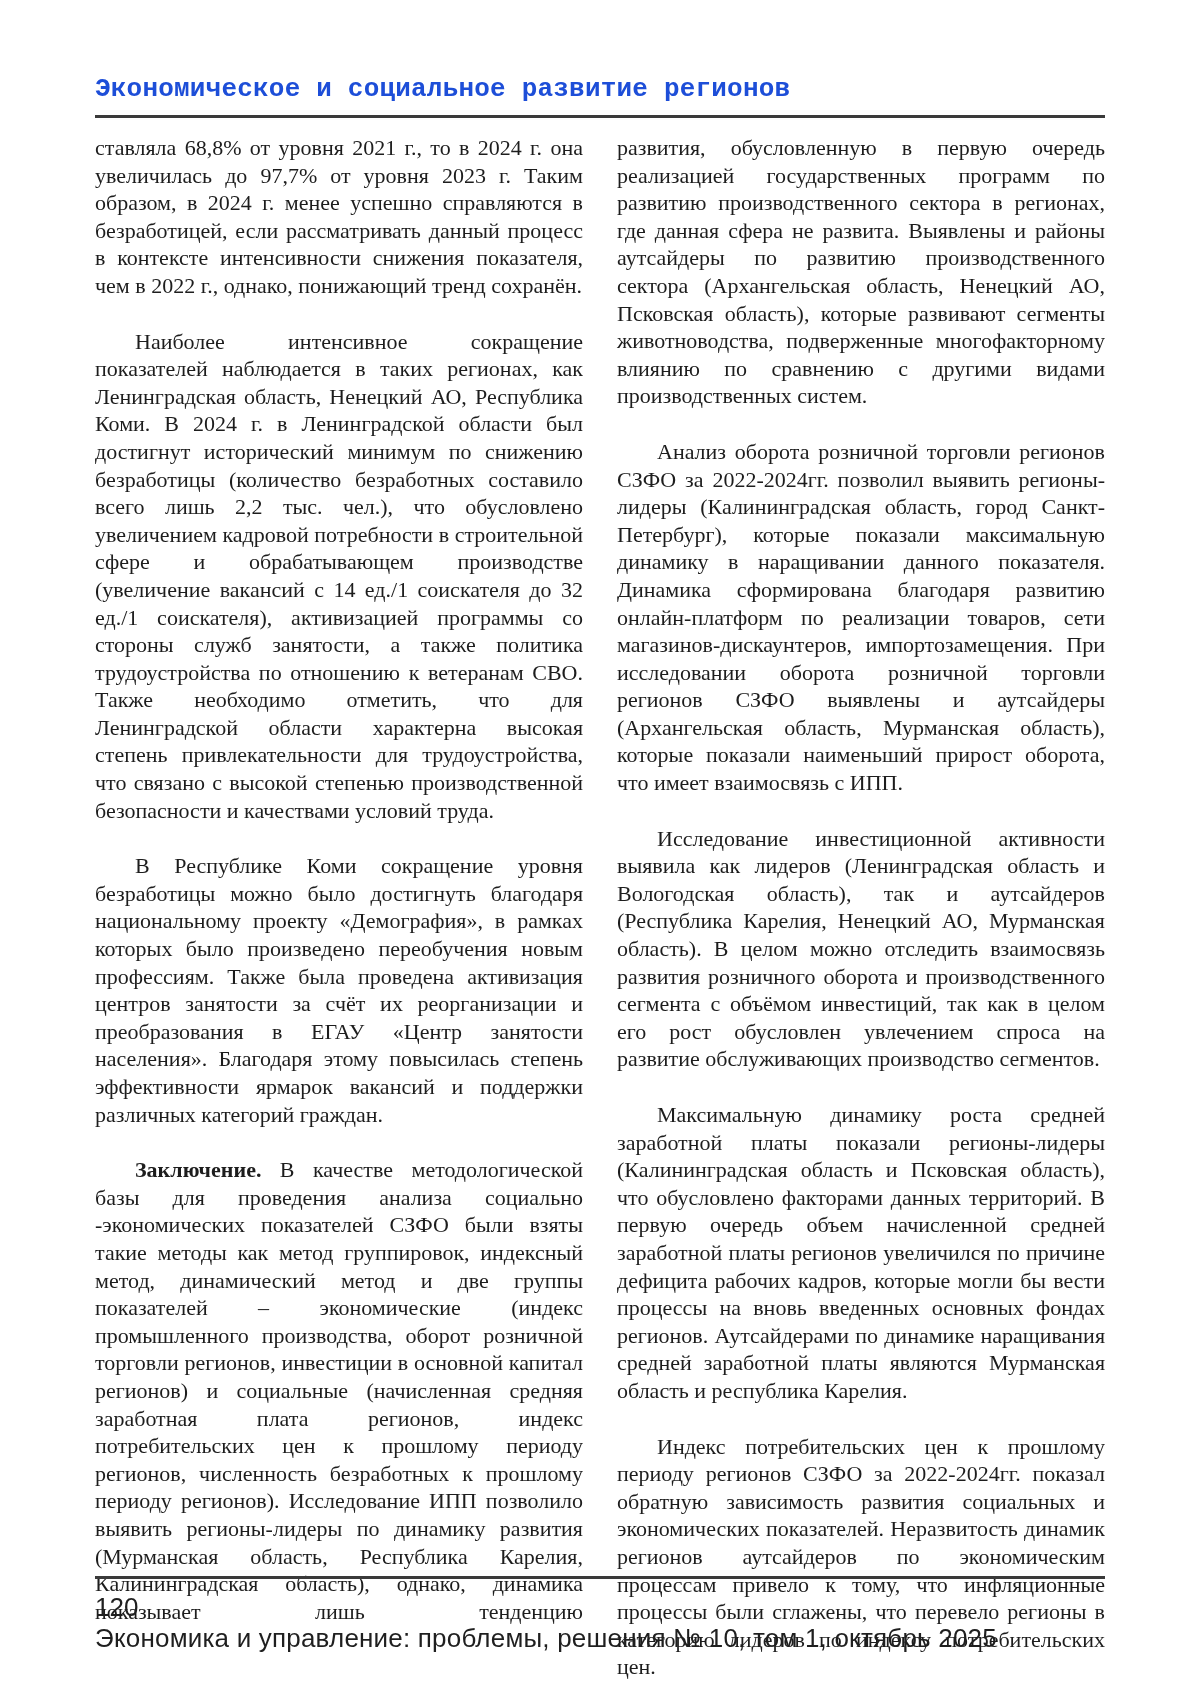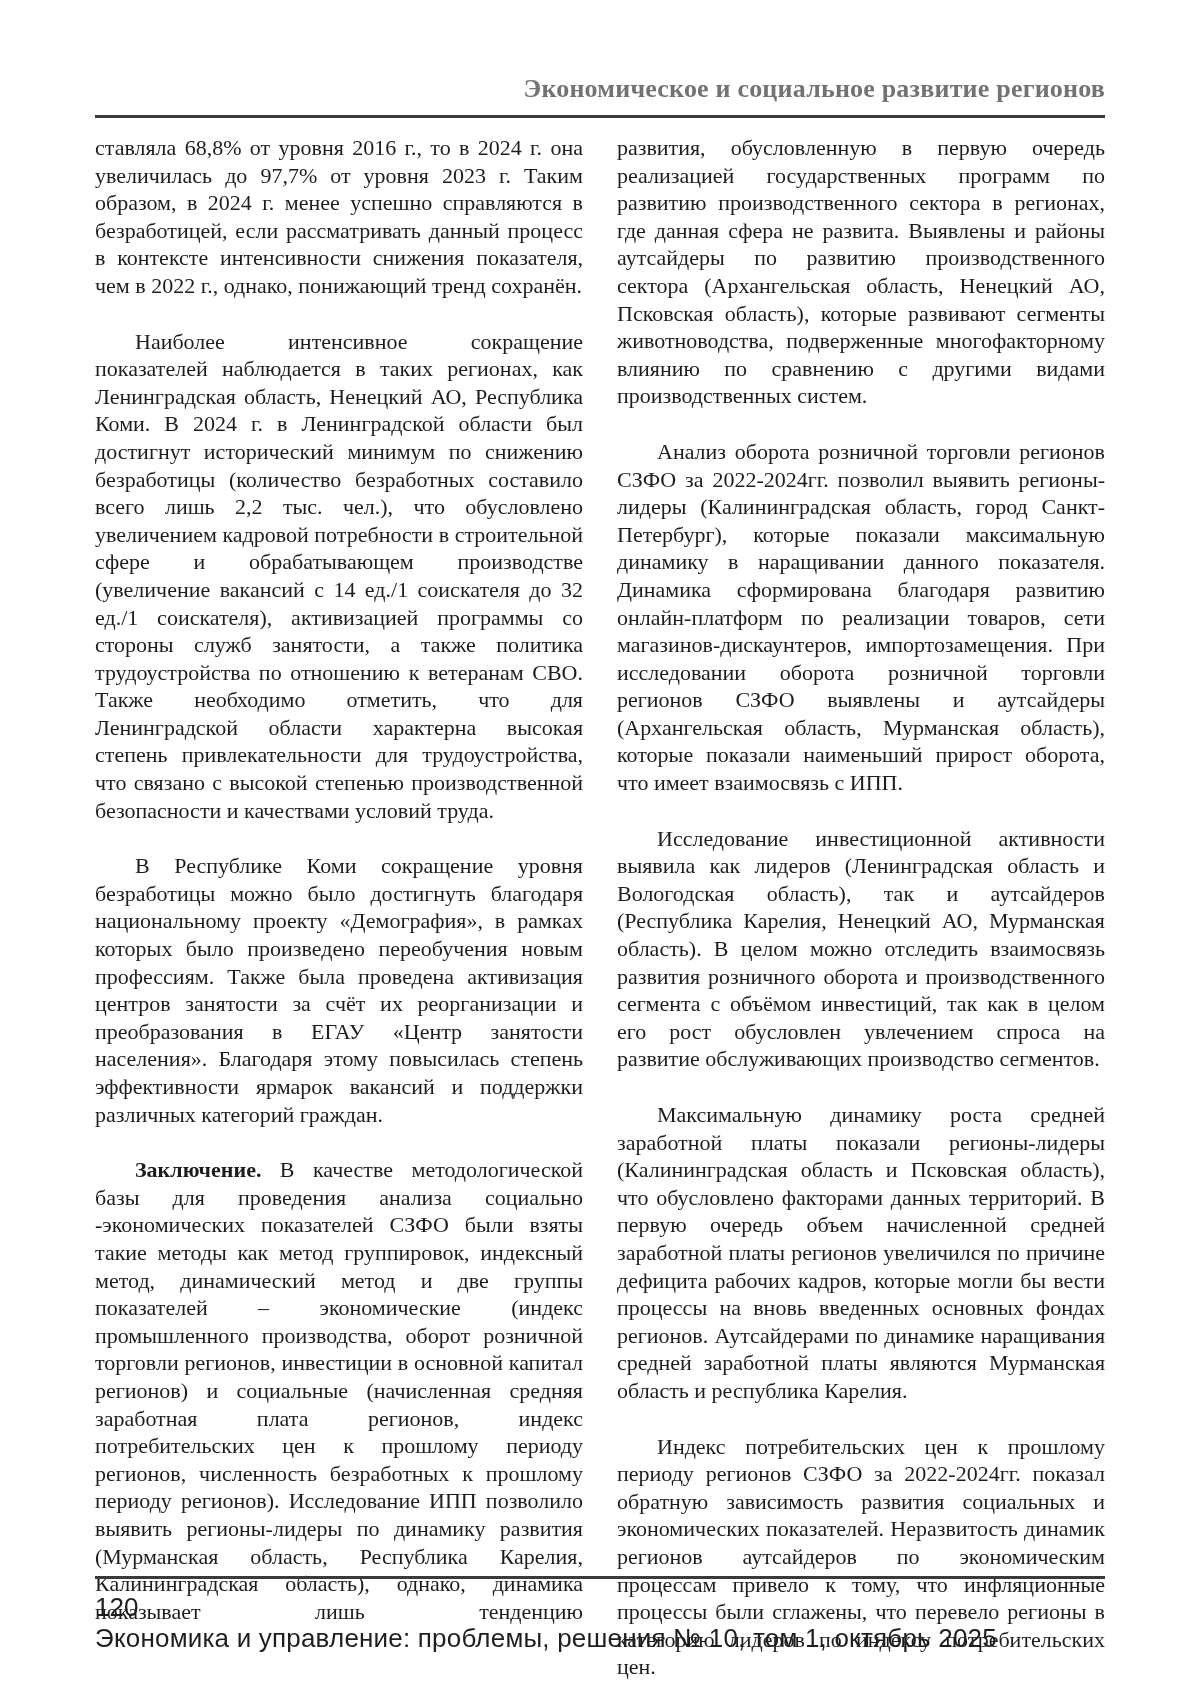--- a/index.html
+++ b/index.html
@@ -12,26 +12,25 @@
     height: 1698px;
     position: relative;
     overflow: hidden;
     color: #1d1d1d;
   }
   .running-head {
     position: absolute;
     left: 95px;
     top: 74px;
     width: 1010px;
-    font-family: Liberation Serif, serif;
+    font-family: Liberation Mono, monospace;
     font-weight: bold;
     font-size: 26px;
-    color: #737373;
+    color: #1d4ed8;
     letter-spacing: 0.2px;
-    text-align: right;
   }
   .rule {
     position: absolute;
     left: 95px;
     width: 1010px;
     height: 3px;
     background: #3a3a3a;
   }
   .rule-top { top: 115px; }
   .rule-bottom { top: 1576px; }
@@ -88,21 +87,21 @@
 </head>
 <body>
 
 <div class="running-head">Экономическое и социальное развитие регионов</div>
 
 <div class="rule rule-top"></div>
 
 <div class="content">
 
   <div class="col">
-    <p class="para">ставляла 68,8% от уровня 2016 г., то в 2024 г. она увеличилась до 97,7% от уровня 2023 г. Таким образом, в 2024 г. менее успешно справляются в безработицей, если рассматривать данный процесс в контексте интенсивности снижения показателя, чем в 2022 г., однако, понижающий тренд сохранён.</p>
+    <p class="para">ставляла 68,8% от уровня 2021 г., то в 2024 г. она увеличилась до 97,7% от уровня 2023 г. Таким образом, в 2024 г. менее успешно справляются в безработицей, если рассматривать данный процесс в контексте интенсивности снижения показателя, чем в 2022 г., однако, понижающий тренд сохранён.</p>
     <p class="para indent">Наиболее интенсивное сокращение показателей наблюдается в таких регионах, как Ленинградская область, Ненецкий АО, Республика Коми. В 2024 г. в Ленинградской области был достигнут исторический минимум по снижению безработицы (количество безработных составило всего лишь 2,2 тыс. чел.), что обусловлено увеличением кадровой потребности в строительной сфере и обрабатывающем производстве (увеличение вакансий с 14 ед./1 соискателя до 32 ед./1 соискателя), активизацией программы со стороны служб занятости, а также политика трудоустройства по отношению к ветеранам СВО. Также необходимо отметить, что для Ленинградской области характерна высокая степень привлекательности для трудоустройства, что связано с высокой степенью производственной безопасности и качествами условий труда.</p>
     <p class="para indent">В Республике Коми сокращение уровня безработицы можно было достигнуть благодаря национальному проекту «Демография», в рамках которых было произведено переобучения новым профессиям. Также была проведена активизация центров занятости за счёт их реорганизации и преобразования в ЕГАУ «Центр занятости населения». Благодаря этому повысилась степень эффективности ярмарок вакансий и поддержки различных категорий граждан.</p>
     <p class="para indent cont-end"><b>Заключение.</b> <span>В качестве методологической базы для проведения анализа социально -экономических показателей СЗФО были взяты такие методы как метод группировок, индексный метод, динамический метод и две группы показателей – экономические (индекс промышленного производства, оборот розничной торговли регионов, инвестиции в основной капитал регионов) и социальные (начисленная средняя заработная плата регионов, индекс потребительских цен к прошлому периоду регионов, численность безработных к прошлому периоду регионов). Исследование ИПП позволило выявить регионы-лидеры по динамику развития (Мурманская область, Республика Карелия, Калининградская область), однако, динамика показывает лишь тенденцию</span></p>
   </div>
 
   <div class="col">
     <p class="para">развития, обусловленную в первую очередь реализацией государственных программ по развитию производственного сектора в регионах, где данная сфера не развита. Выявлены и районы аутсайдеры по развитию производственного сектора (Архангельская область, Ненецкий АО, Псковская область), которые развивают сегменты животноводства, подверженные многофакторному влиянию по сравнению с другими видами производственных систем.</p>
     <p class="para indent">Анализ оборота розничной торговли регионов СЗФО за 2022-2024гг. позволил выявить регионы-лидеры (Калининградская область, город Санкт-Петербург), которые показали максимальную динамику в наращивании данного показателя. Динамика сформирована благодаря развитию онлайн-платформ по реализации товаров, сети магазинов-дискаунтеров, импортозамещения. При исследовании оборота розничной торговли регионов СЗФО выявлены и аутсайдеры (Архангельская область, Мурманская область), которые показали наименьший прирост оборота, что имеет взаимосвязь с ИПП.</p>
     <p class="para indent">Исследование инвестиционной активности выявила как лидеров (Ленинградская область и Вологодская область), так и аутсайдеров (Республика Карелия, Ненецкий АО, Мурманская область). В целом можно отследить взаимосвязь развития розничного оборота и производственного сегмента с объёмом инвестиций, так как в целом его рост обусловлен увлечением спроса на развитие обслуживающих производство сегментов.</p>
     <p class="para indent">Максимальную динамику роста средней заработной платы показали регионы-лидеры (Калининградская область и Псковская область), что обусловлено факторами данных территорий. В первую очередь объем начисленной средней заработной платы регионов увеличился по причине дефицита рабочих кадров, которые могли бы вести процессы на вновь введенных основных фондах регионов. Аутсайдерами по динамике наращивания средней заработной платы являются Мурманская область и республика Карелия.</p>

